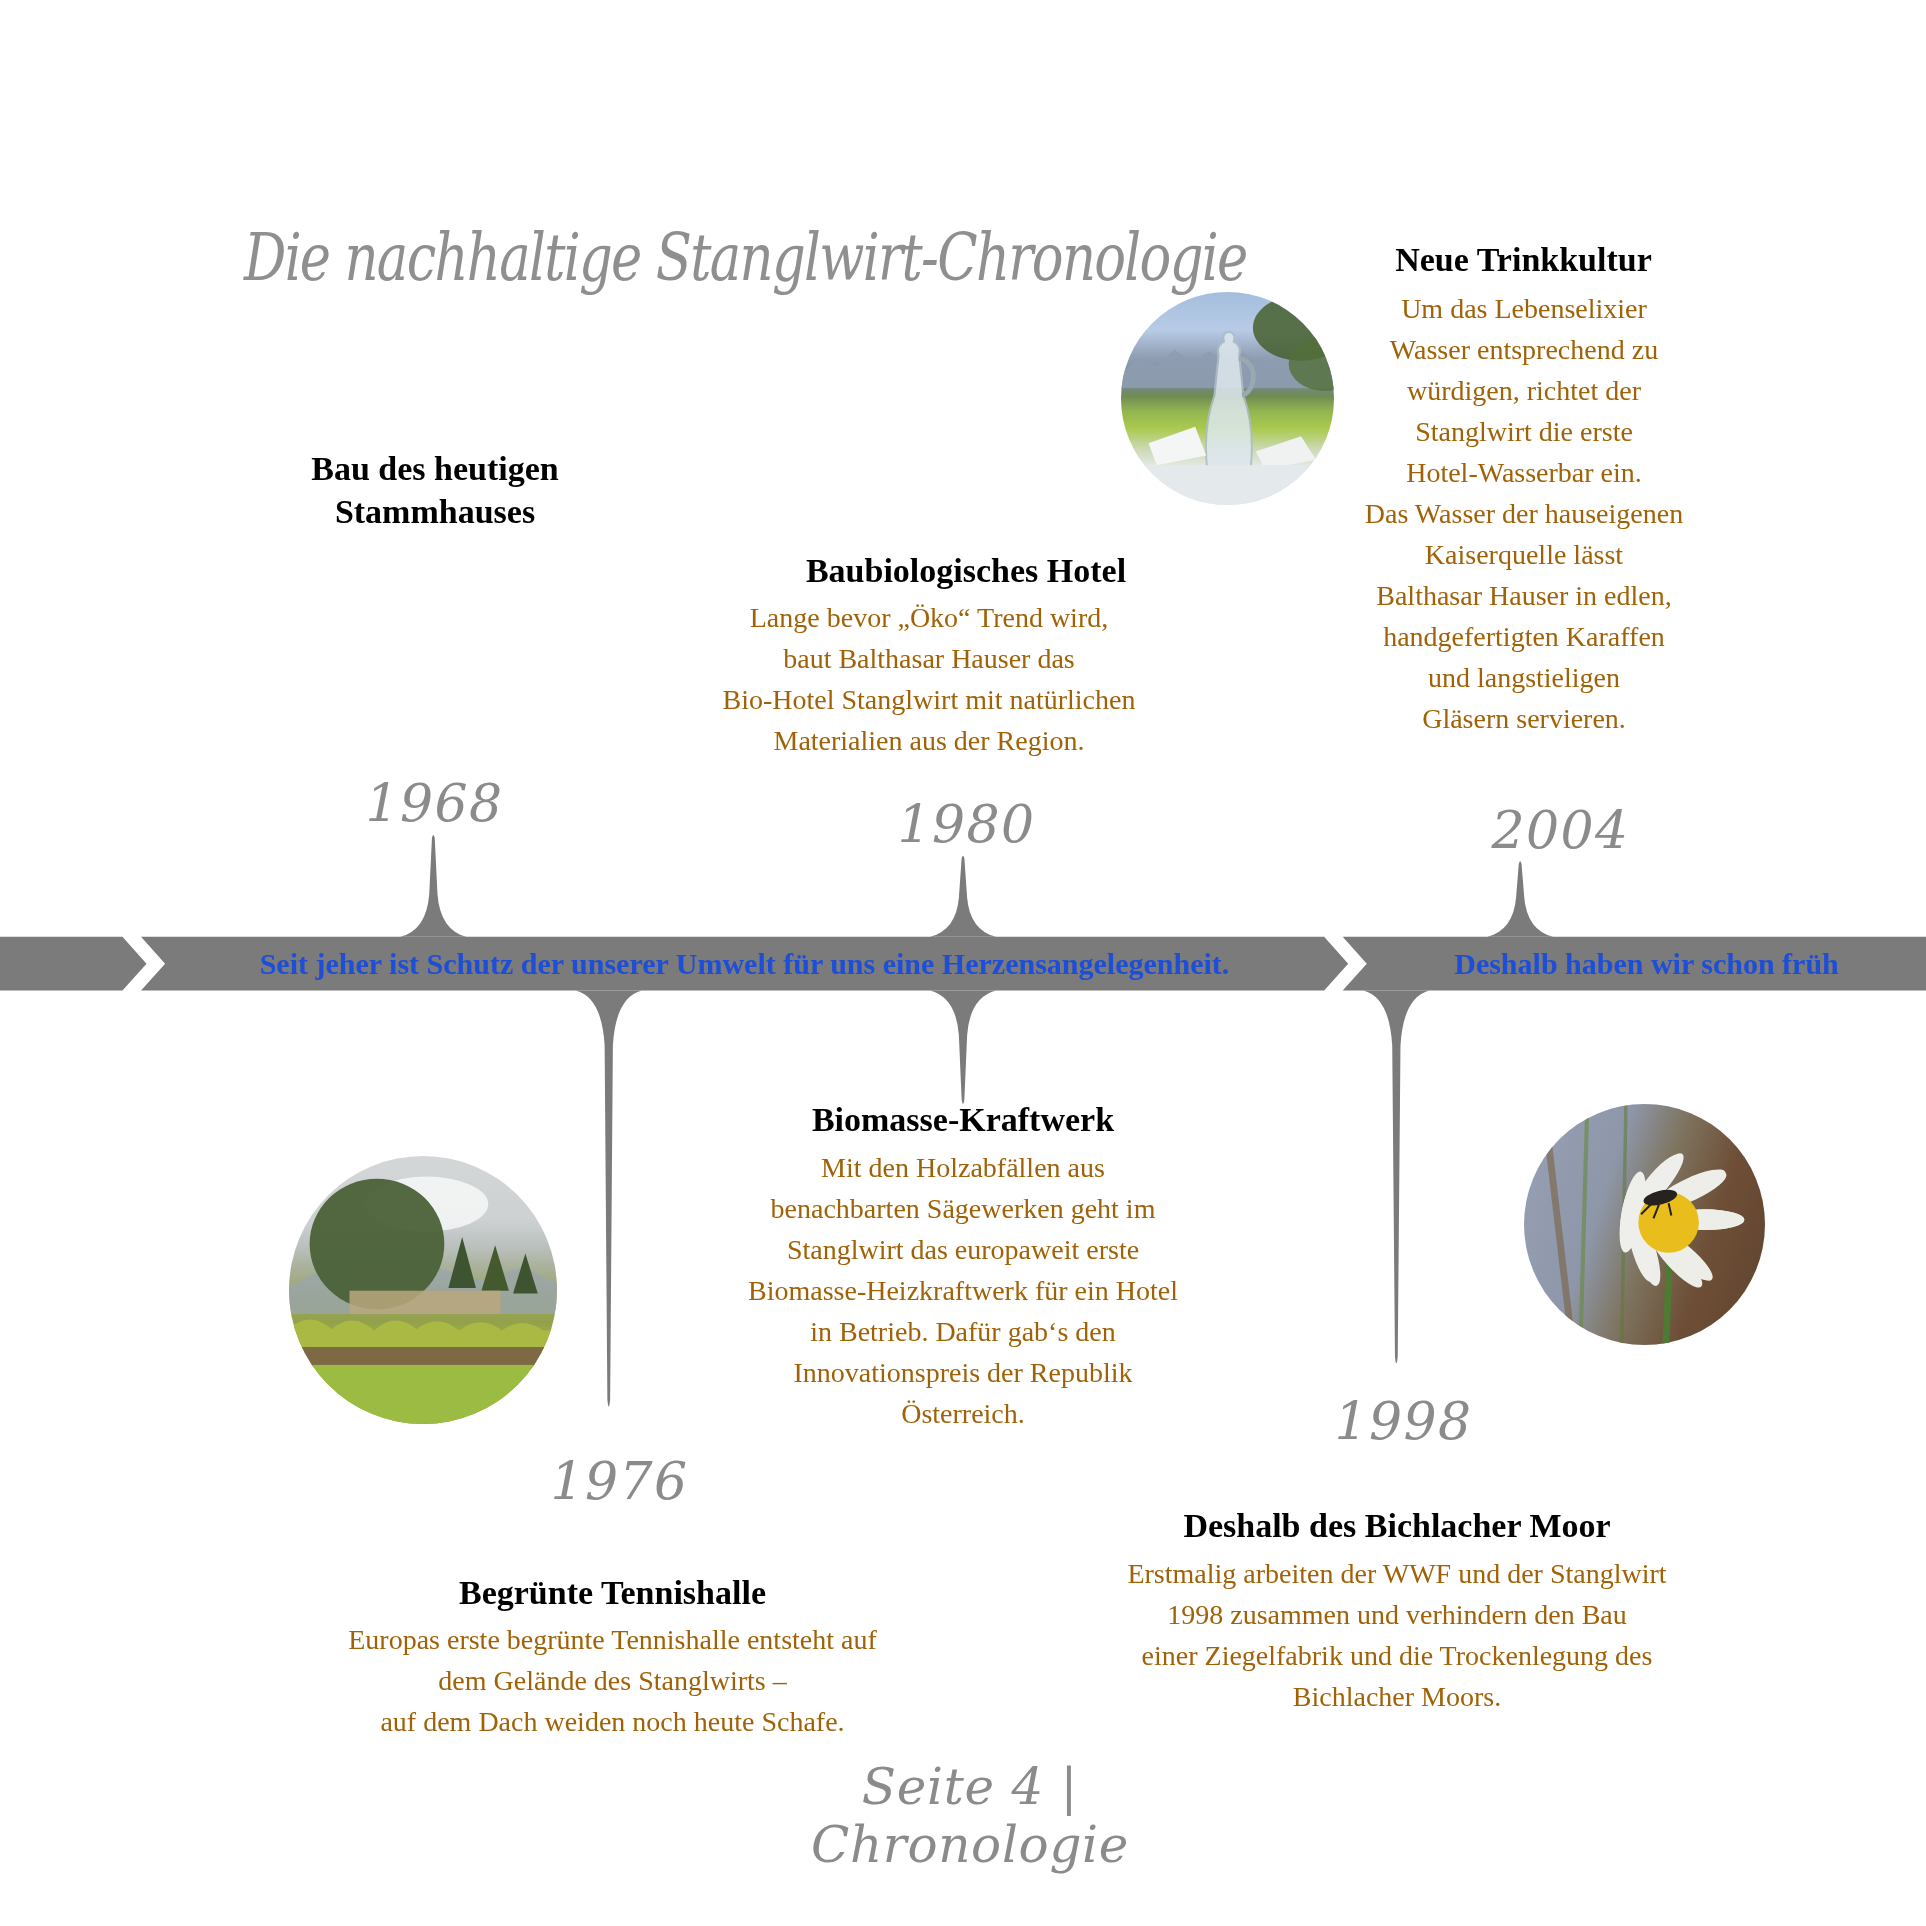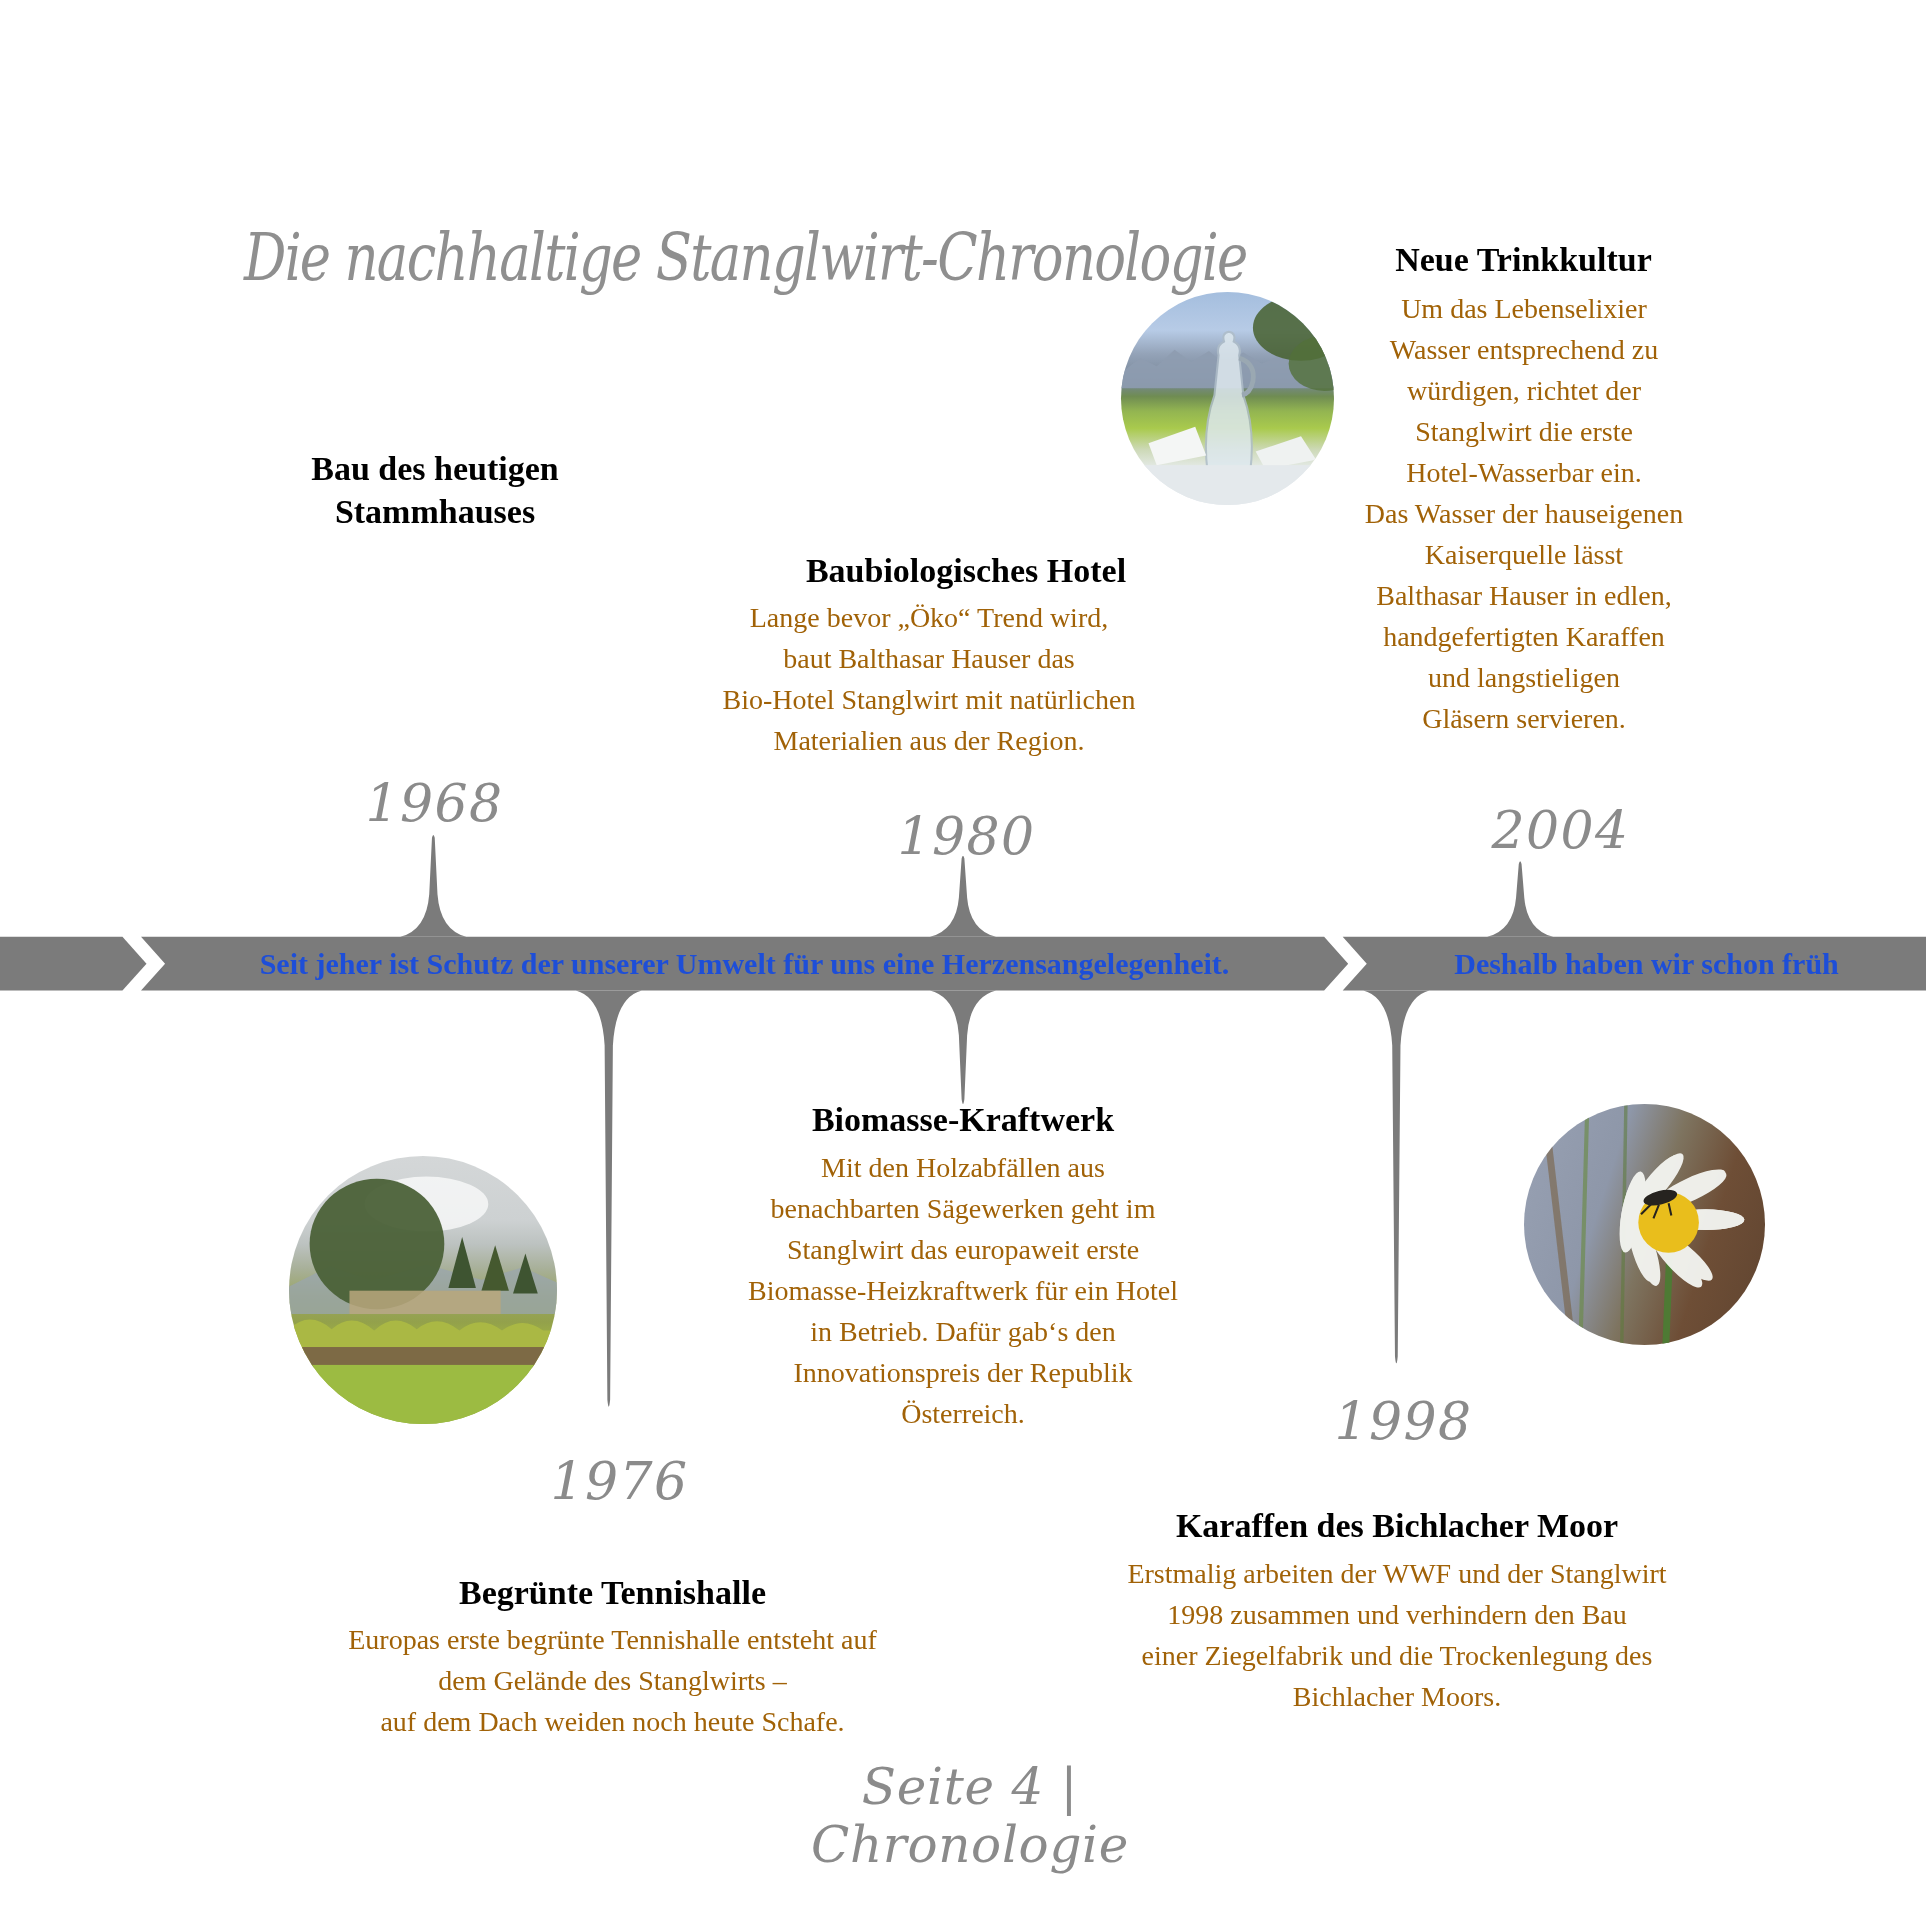--- a/index.html
+++ b/index.html
@@ -65,21 +65,21 @@
 
   <div class="evt-heading" style="left:160px;top:447px;width:550px;">Bau des heutigen
 Stammhauses</div>
   <div class="year" style="left:297px;top:765px;width:275px;">1968</div>
 
   <div class="evt-heading" style="left:691px;top:549px;width:550px;">Baubiologisches Hotel</div>
   <div class="evt-body" style="left:640px;top:597px;width:578px;">Lange bevor „Öko“ Trend wird,
 baut Balthasar Hauser das
 Bio-Hotel Stanglwirt mit natürlichen
 Materialien aus der Region.</div>
-  <div class="year" style="left:829px;top:786px;width:275px;margin-top:12px;">1980</div>
+  <div class="year" style="left:829px;top:786px;width:275px;">1980</div>
 
   <div class="evt-heading" style="left:1317px;top:238px;width:413px;">Neue Trinkkultur</div>
   <div class="evt-body" style="left:1304px;top:288px;width:440px;">Um das Lebenselixier
 Wasser entsprechend zu
 würdigen, richtet der
 Stanglwirt die erste
 Hotel-Wasserbar ein.
 Das Wasser der hauseigenen
 Kaiserquelle lässt
 Balthasar Hauser in edlen,
@@ -97,21 +97,21 @@
 Innovationspreis der Republik
 Österreich.</div>
 
   <div class="year" style="left:482px;top:1443px;width:275px;">1976</div>
   <div class="evt-heading" style="left:406px;top:1571px;width:413px;">Begrünte Tennishalle</div>
   <div class="evt-body" style="left:248px;top:1619px;width:729px;">Europas erste begrünte Tennishalle entsteht auf
 dem Gelände des Stanglwirts –
 auf dem Dach weiden noch heute Schafe.</div>
 
   <div class="year" style="left:1266px;top:1383px;width:275px;">1998</div>
-  <div class="evt-heading" style="left:1156px;top:1504px;width:482px;">Karaffen des Bichlacher Moor</div>
+  <div class="evt-heading" style="left:1156px;top:1504px;width:482px;">Deshalb des Bichlacher Moor</div>
   <div class="evt-body" style="left:1070px;top:1553px;width:654px;">Erstmalig arbeiten der WWF und der Stanglwirt
 1998 zusammen und verhindern den Bau
 einer Ziegelfabrik und die Trockenlegung des
 Bichlacher Moors.</div>
 
   <div class="photo" id="photo-wasserbar" role="img" aria-label="Kristallkaraffe und Gläser auf gedecktem Tisch vor dem Wilden Kaiser">
     <svg viewBox="0 0 310 310">
       <path d="M0 118 L28 96 L52 108 L78 84 L102 102 L128 86 L150 104 L178 88 L205 104 L232 92 L258 106 L284 94 L310 110 L310 140 L0 140 Z" fill="#8e9cb0" opacity="0.9"></path>
       <ellipse cx="262" cy="52" rx="70" ry="48" fill="#46602f" opacity="0.85"></ellipse>
       <ellipse cx="296" cy="104" rx="52" ry="40" fill="#52703a" opacity="0.8"></ellipse>

